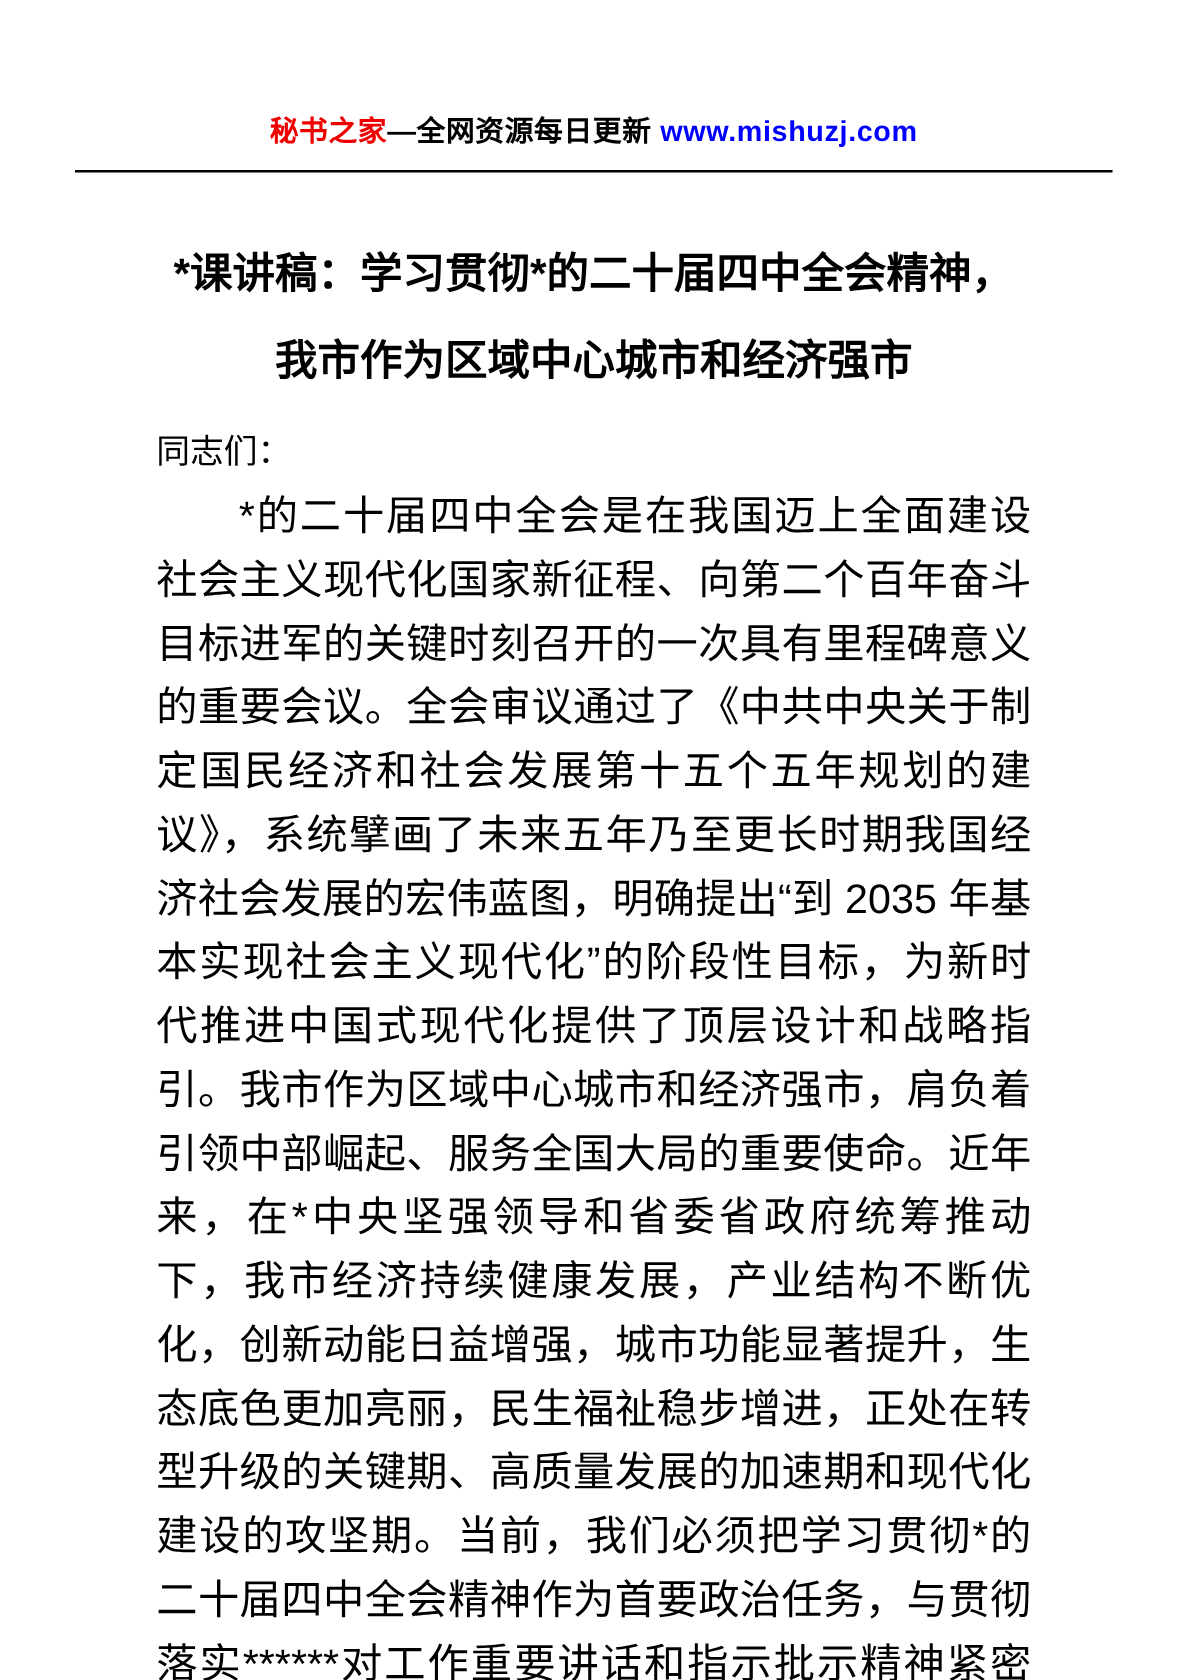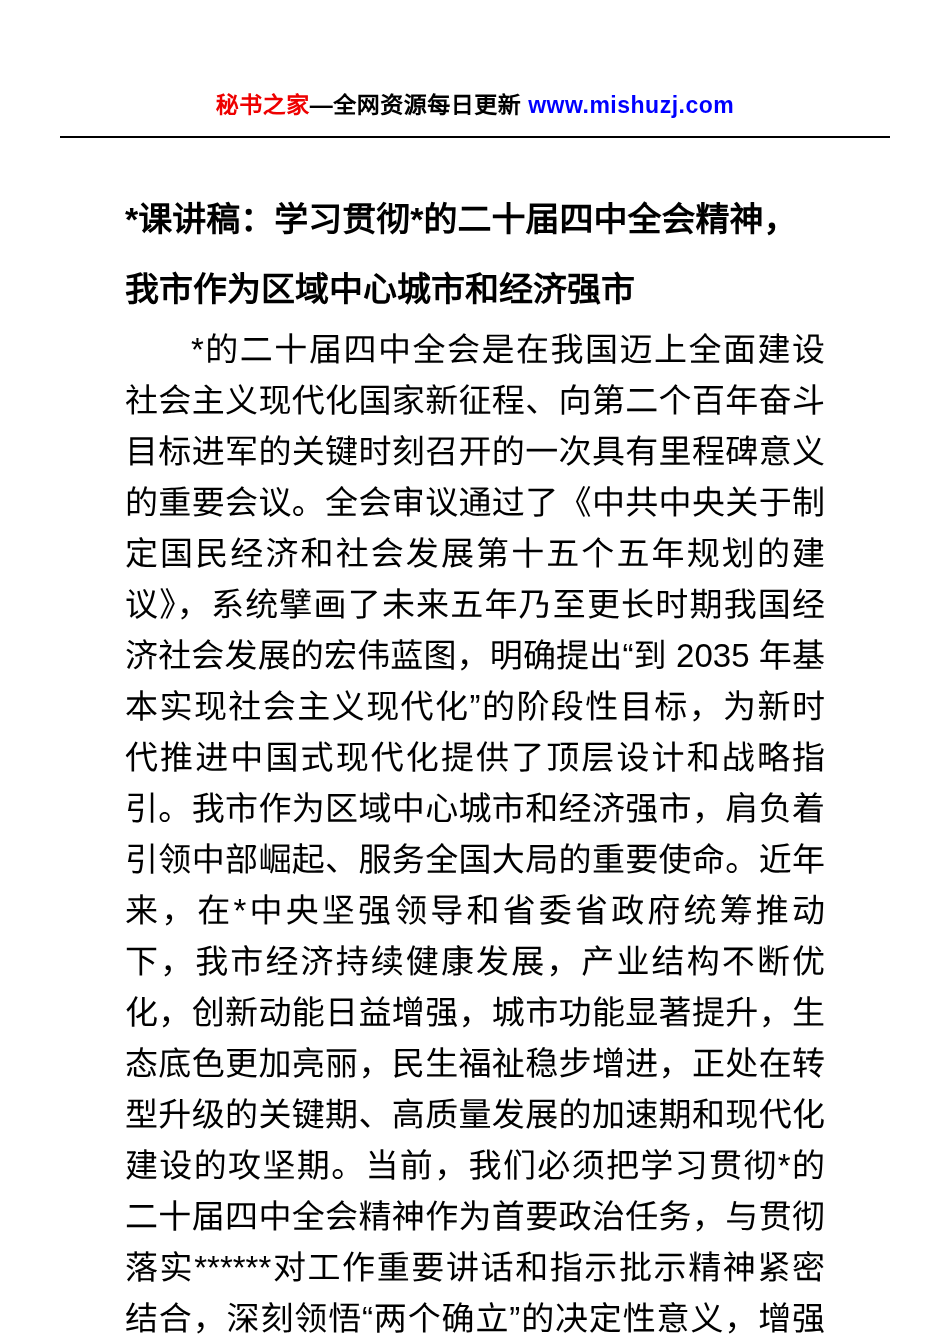--- a/index.html
+++ b/index.html
@@ -37,21 +37,21 @@
     margin: 16px auto 0 auto;
     border-top: 2px solid #000000;
     height: 0;
   }
   
   .doc-body {
     padding: 0 125px;
   }
   .doc-title {
     margin-top: 46px;
-    text-align: left;
+    text-align: center;
     font-size: 34px;
     font-weight: bold;
     line-height: 70px;
     color: #000000;
   }
   .title-line { display: block; }
   .salutation {
     margin-top: 12px;
     font-size: 27px;
     line-height: 51px;
@@ -74,16 +74,17 @@
   <header class="doc-header">
     <p class="header-text"><span class="brand">秘书之家</span><span class="tagline">—全网资源每日更新 </span><a href="#" class="url">www.mishuzj.com</a></p>
     <div class="header-rule"></div>
   </header>
 
   <main class="doc-body">
     <h1 class="doc-title">
       <span class="title-line">*课讲稿：学习贯彻*的二十届四中全会精神，</span>
       <span class="title-line">我市作为区域中心城市和经济强市</span>
     </h1>
+    <p class="salutation">同志们：</p>
     <p class="paragraph">*的二十届四中全会是在我国迈上全面建设社会主义现代化国家新征程、向第二个百年奋斗目标进军的关键时刻召开的一次具有里程碑意义的重要会议。全会审议通过了《中共中央关于制定国民经济和社会发展第十五个五年规划的建议》，系统擘画了未来五年乃至更长时期我国经济社会发展的宏伟蓝图，明确提出“到 2035 年基本实现社会主义现代化”的阶段性目标，为新时代推进中国式现代化提供了顶层设计和战略指引。我市作为区域中心城市和经济强市，肩负着引领中部崛起、服务全国大局的重要使命。近年来，在*中央坚强领导和省委省政府统筹推动下，我市经济持续健康发展，产业结构不断优化，创新动能日益增强，城市功能显著提升，生态底色更加亮丽，民生福祉稳步增进，正处在转型升级的关键期、高质量发展的加速期和现代化建设的攻坚期。当前，我们必须把学习贯彻*的二十届四中全会精神作为首要政治任务，与贯彻落实******对工作重要讲话和指示批示精神紧密结合，深刻领悟“两个确立”的决定性意义，增强“四个意识”、坚定“四个自信”、做到“两个维护”，切实把思想和行动统一到*中央决策部署上</p>
   </main>
 
 </div>
 
 </body></html>

